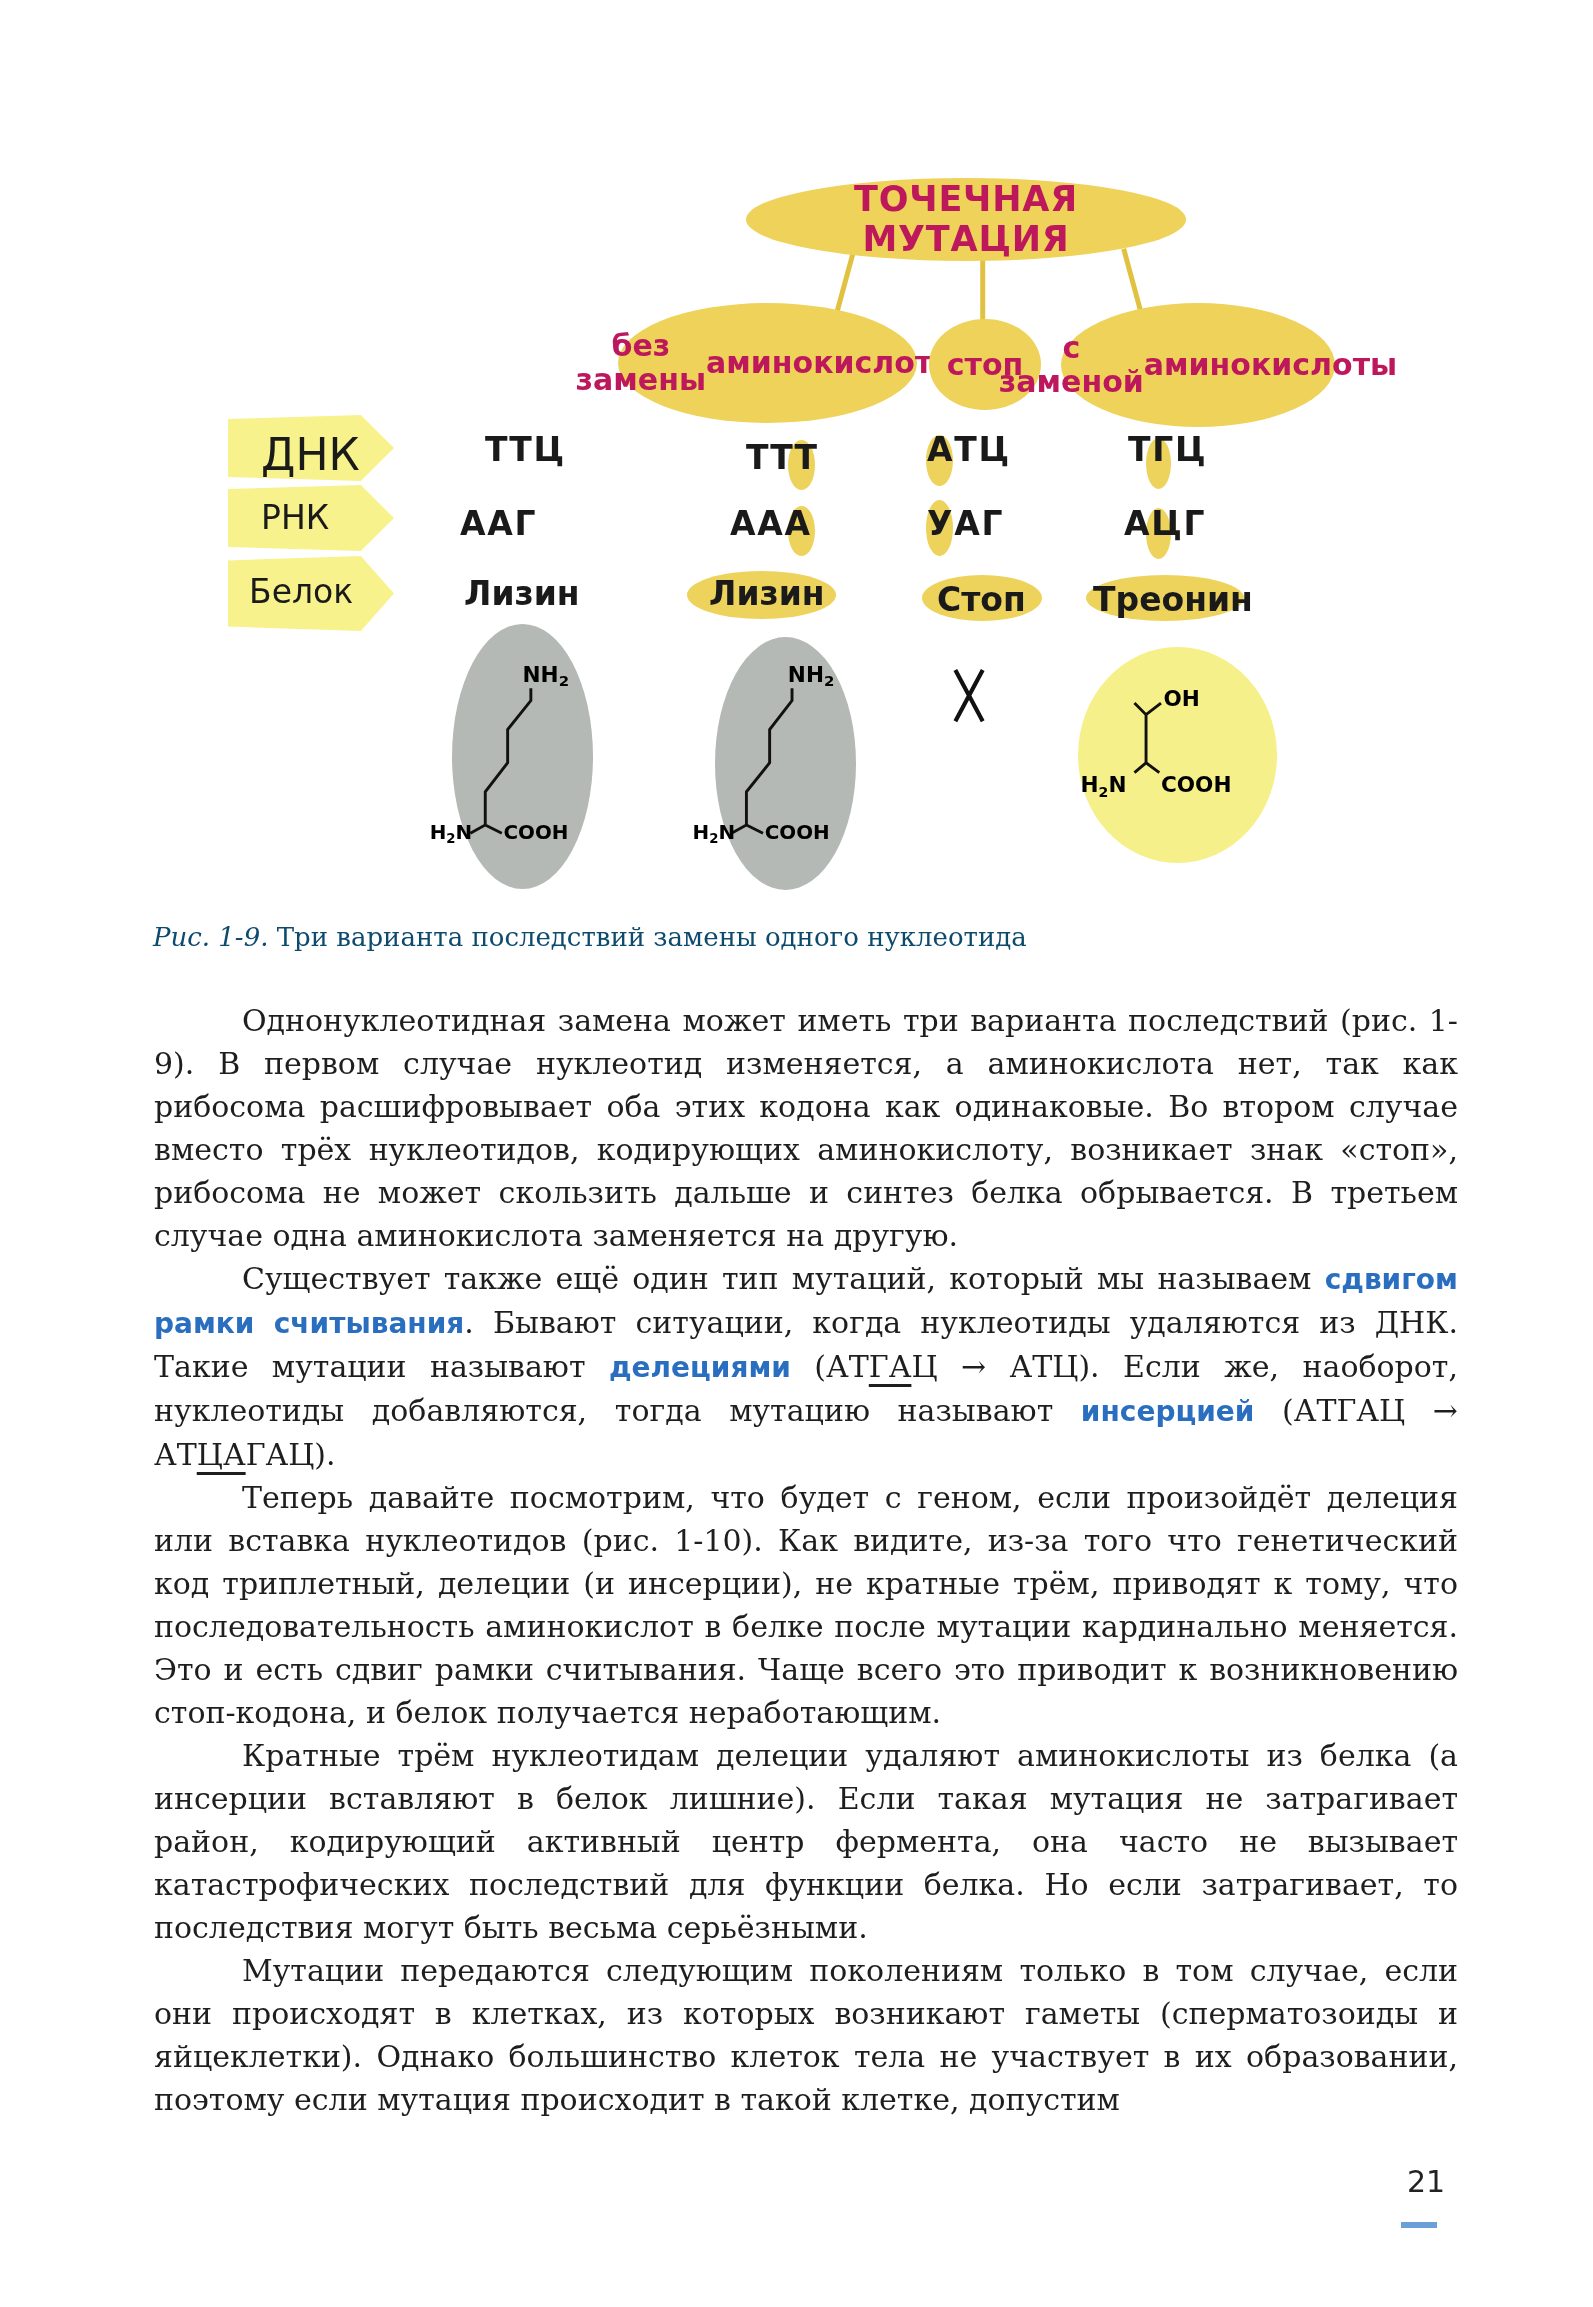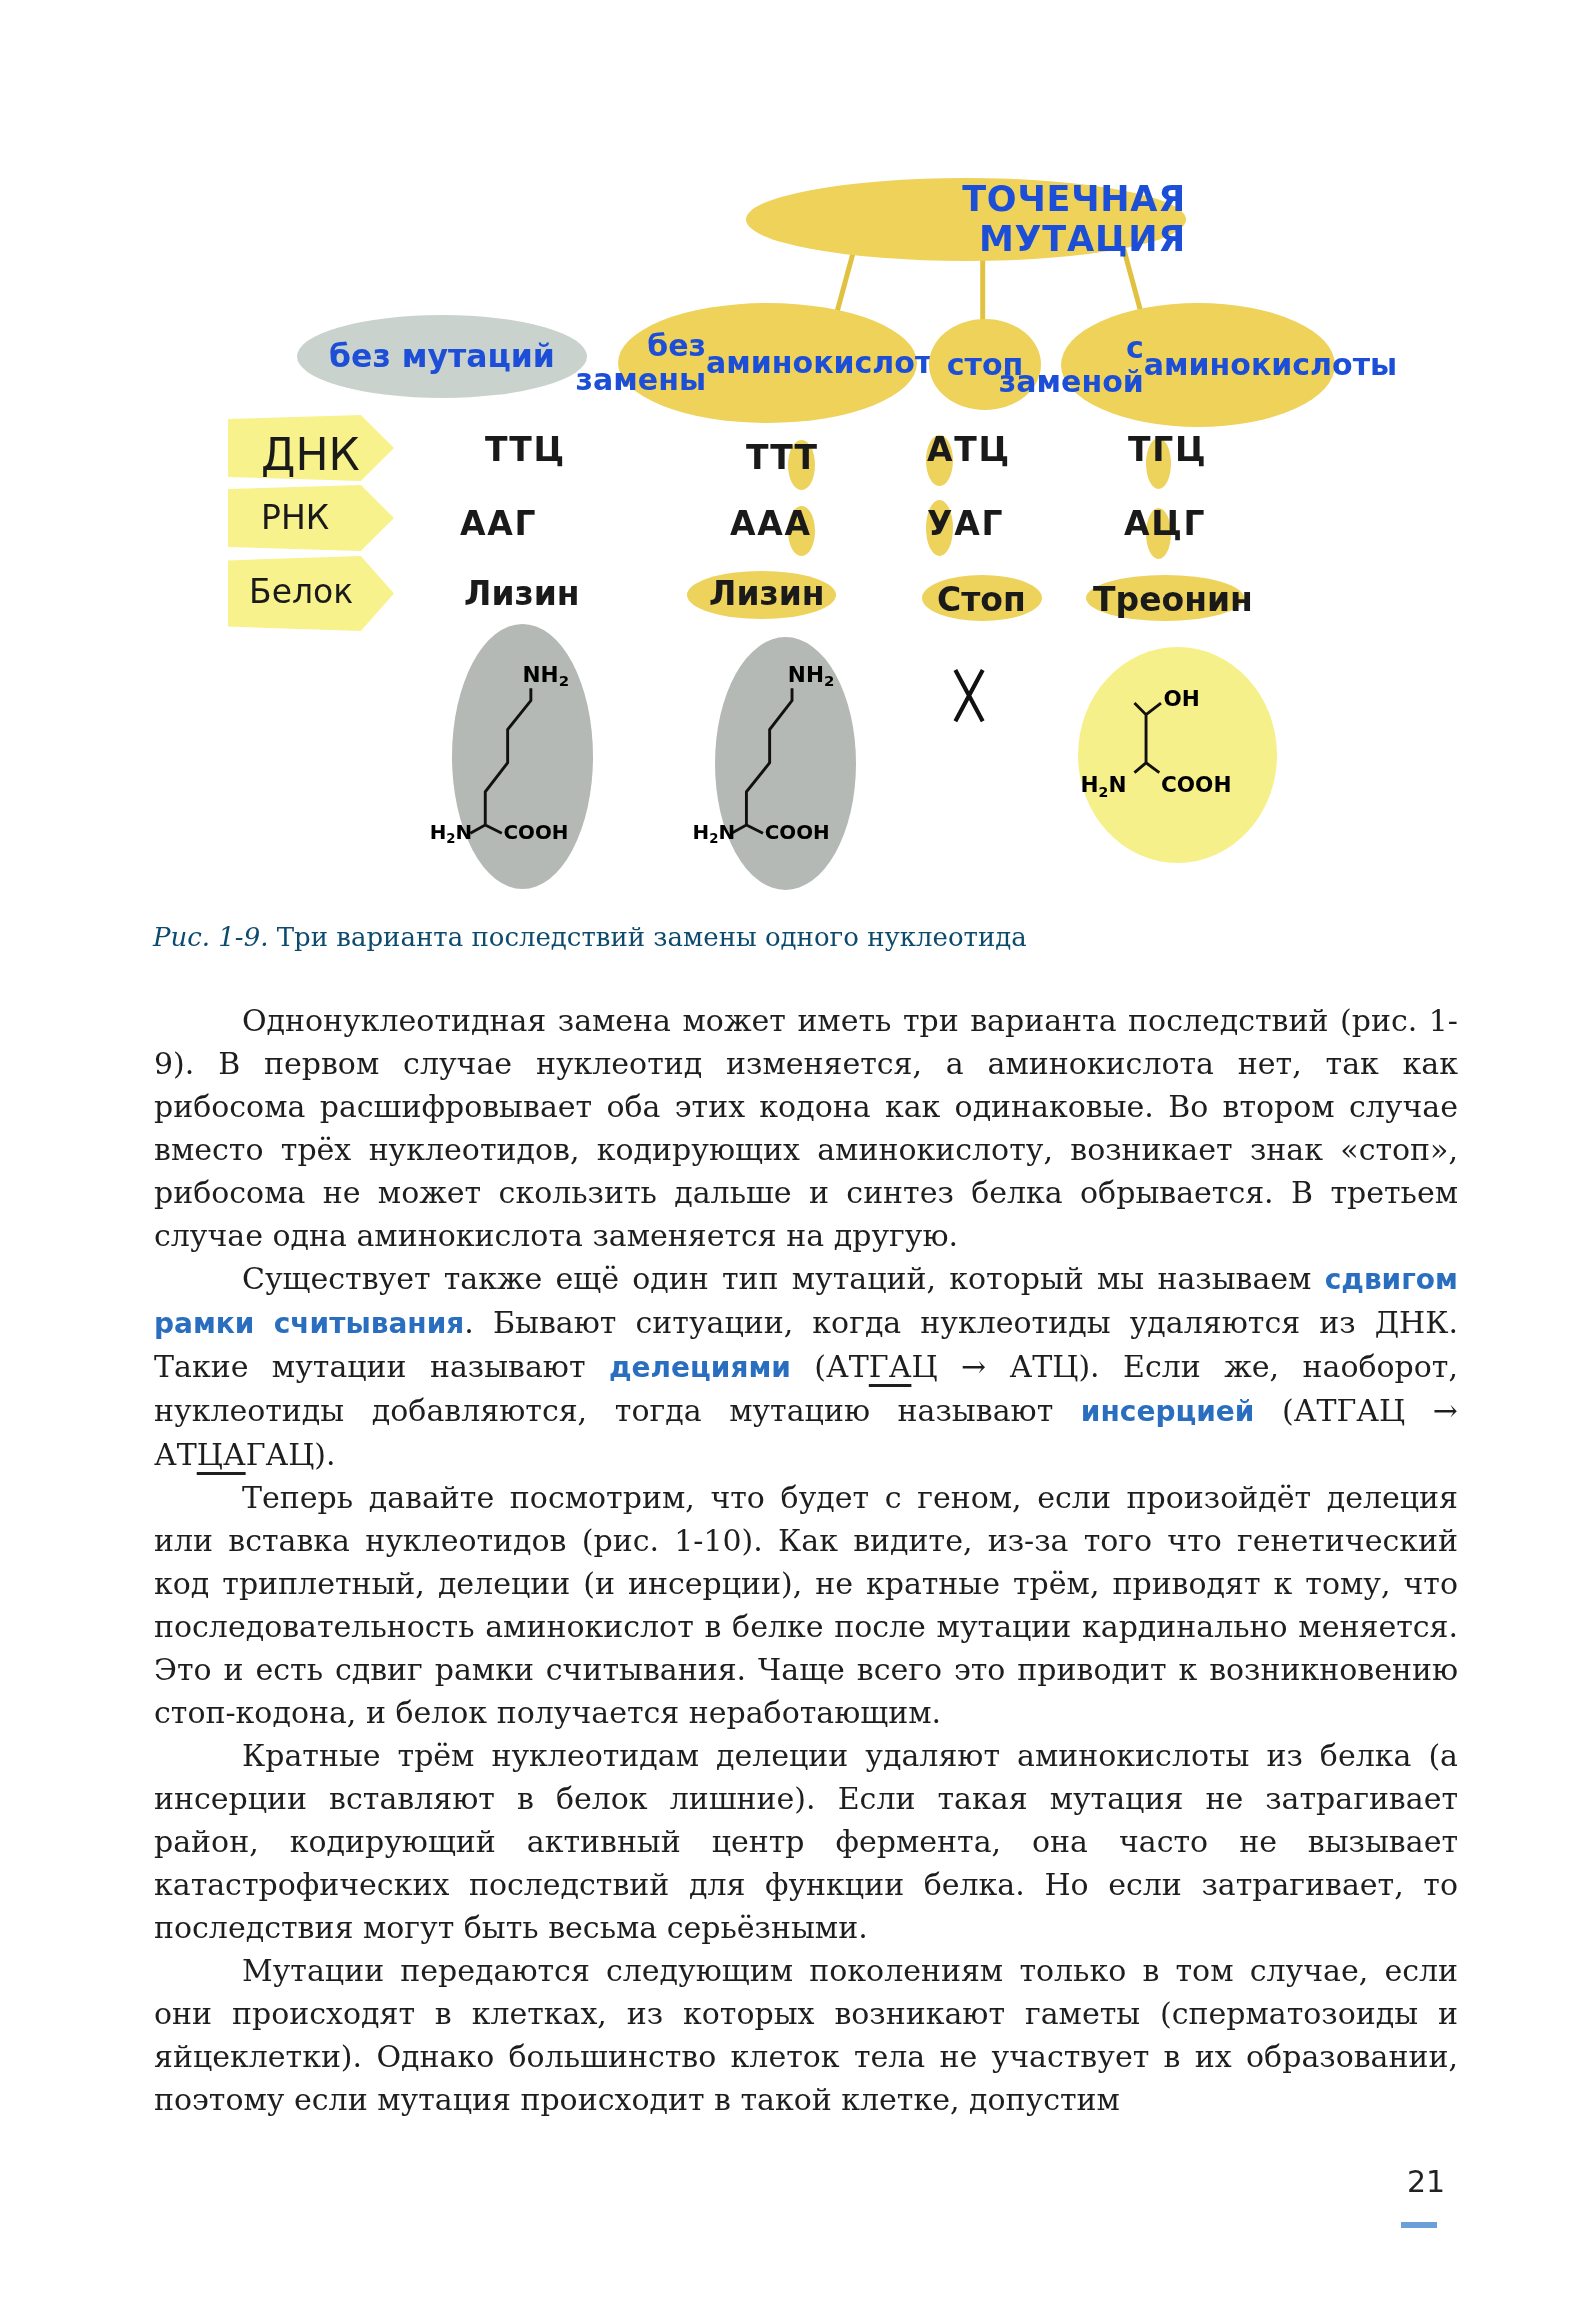--- a/index.html
+++ b/index.html
@@ -1,18 +1,18 @@
 <!DOCTYPE html>
 <html style="font-size:13.3px"><head>
 <meta charset="utf-8">
 <style>
   html,body{margin:0;padding:0;background:#ffffff;}
   body{width:1594px;height:2307px;position:relative;overflow:hidden;font-family:"DejaVu Serif",serif;color:#1d1d1d;}
   .fig{position:absolute;left:0;top:0;width:1594px;height:912px;}
-  .blob{position:absolute;display:flex;align-items:center;justify-content:center;text-align:right;font-family:"DejaVu Sans",sans-serif;font-weight:bold;color:#1d4ed8;line-height:1.12;}
+  .blob{position:absolute;display:flex;align-items:center;justify-content:center;text-align:center;font-family:"DejaVu Sans",sans-serif;font-weight:bold;color:#be185d;line-height:1.12;}
   .y{background:#eed25a;}
   .ly{background:#f6f08a;}
   .g{background:#c9d2cd;}
   .mol-g{background:#b4b9b5;}
   .lbl{position:absolute;font-family:"DejaVu Sans",sans-serif;color:#1a1a1a;}
   .codon{position:absolute;font-family:"DejaVu Sans",sans-serif;font-weight:bold;font-size:33px;letter-spacing:1.7px;color:#1a1a1a;}
   .hl{position:absolute;background:#ecd053;border-radius:50%;opacity:.95;}
   .arrow{position:absolute;background:#f7f28c;clip-path:polygon(0 6%,80% 0,100% 50%,80% 100%,0 94%);}
   .caption{position:absolute;left:153px;top:922px;font-size:26px;color:#0c4a6e;}
   .caption i{font-style:italic;}
@@ -32,23 +32,20 @@
   <svg style="position:absolute;left:0;top:0" width="1594" height="912" viewBox="0 0 1922 1100">
     <line x1="1030" y1="300" x2="1005" y2="392" stroke="#e0c240" stroke-width="6"></line>
     <line x1="1185" y1="300" x2="1185" y2="392" stroke="#e0c240" stroke-width="6"></line>
     <line x1="1355" y1="300" x2="1380" y2="392" stroke="#e0c240" stroke-width="6"></line>
   </svg>
 
   <div class="blob y" style="left:746px;top:178px;width:440px;height:83px;border-radius:50%;font-size:35px;letter-spacing:0.8px;">
     <span>ТОЧЕЧНАЯ МУТАЦИЯ</span>
   </div>
 
-  <div class="blob g" style="left:297px;top:315px;width:290px;height:83px;border-radius:50%;font-size:31.5px;">
-    <span>без мутаций</span>
-  </div>
 
   <div class="blob y" style="left:618px;top:303px;width:299px;height:120px;border-radius:50%;font-size:30px;">
     <span>без замены</span>
     <span>аминокислоты</span>
   </div>
 
   <div class="blob y" style="left:929px;top:319px;width:112px;height:91px;border-radius:50%;font-size:30px;">
     <span>стоп</span>
   </div>
 

